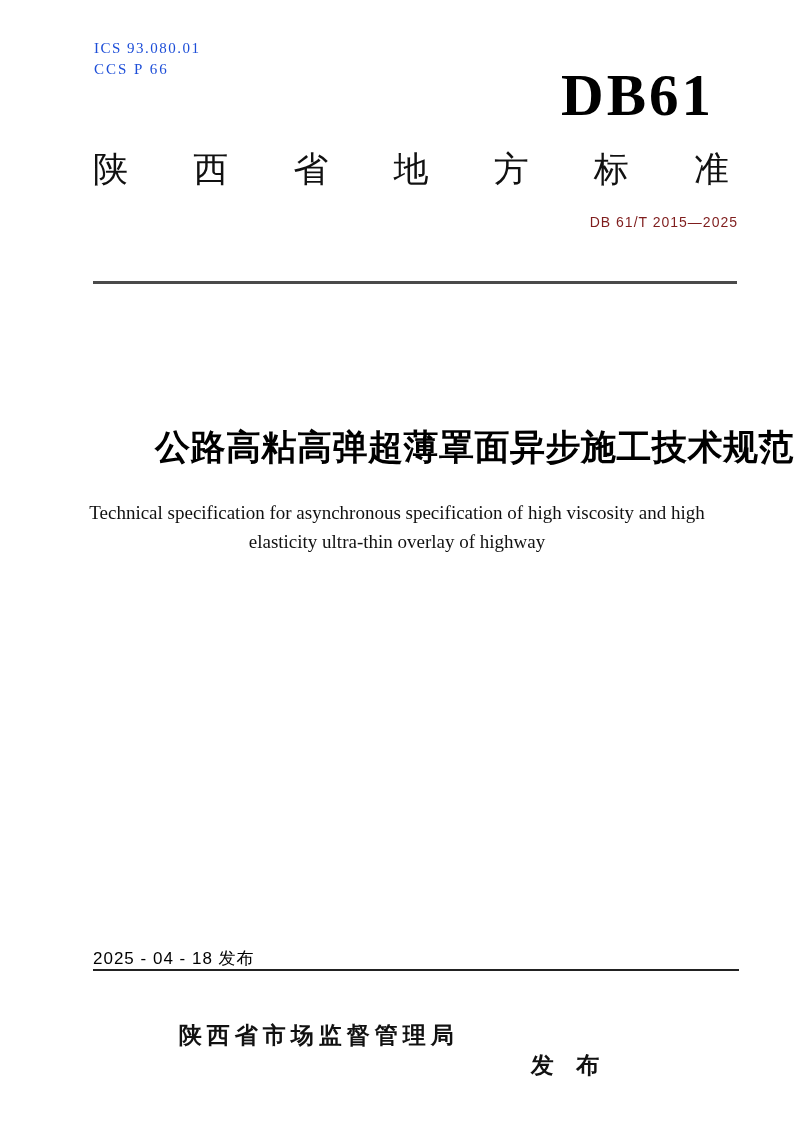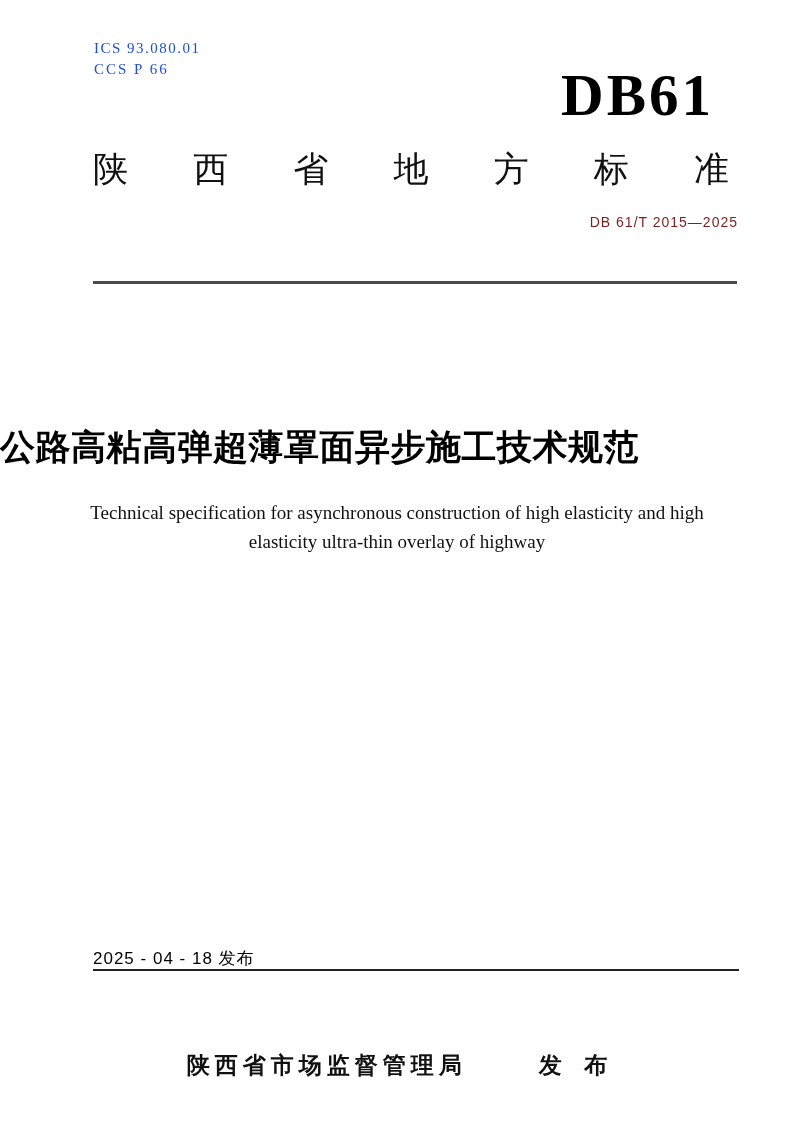--- a/index.html
+++ b/index.html
@@ -75,21 +75,21 @@
     height: 3px;
     background: #4a4a4a;
   }
 
   
   .doc-title-zh {
     position: absolute;
     left: 0;
     top: 426px;
     width: 794px;
-    text-align: left;
+    text-align: right;
     font-size: 35px;
     line-height: 42px;
     font-weight: bold;
     letter-spacing: 0.5px;
     color: #000;
   }
 
   
   .doc-title-en {
     position: absolute;
@@ -121,26 +121,26 @@
     left: 93px;
     top: 969px;
     width: 646px;
     height: 2px;
     background: #222;
   }
 
   
   .publisher-row {
     position: absolute;
-    left: 12px;
+    left: 4px;
     top: 1020px;
     width: 778px;
     display: flex;
     justify-content: center;
-    align-items: flex-end;
+    align-items: flex-start;
     gap: 72px;
     font-size: 23px;
     font-weight: 600;
     color: #111;
   }
   .publisher-row .publisher { letter-spacing: 5px; }
   .publisher-row .publish-label { letter-spacing: 8px; margin-top: 30px; }
 </style>
 </head>
 <body>
@@ -165,21 +165,21 @@
       <span>准</span>
     </div>
 
   <div class="doc-number">DB 61/T 2015—2025</div>
 
   <div class="rule-top"></div>
 
   <div class="doc-title-zh">公路高粘高弹超薄罩面异步施工技术规范</div>
 
   <div class="doc-title-en">
-    <div>Technical specification for asynchronous construction of high elasticity and high</div>
+    <div>Technical specification for asynchronous specification of high viscosity and high</div>
     <div>elasticity ultra-thin overlay of highway</div>
   </div>
 
   <div class="dates-row">
     <span>2025 - 04 - 18 发布</span>
   </div>
 
   <div class="rule-bottom"></div>
 
   <div class="publisher-row">

